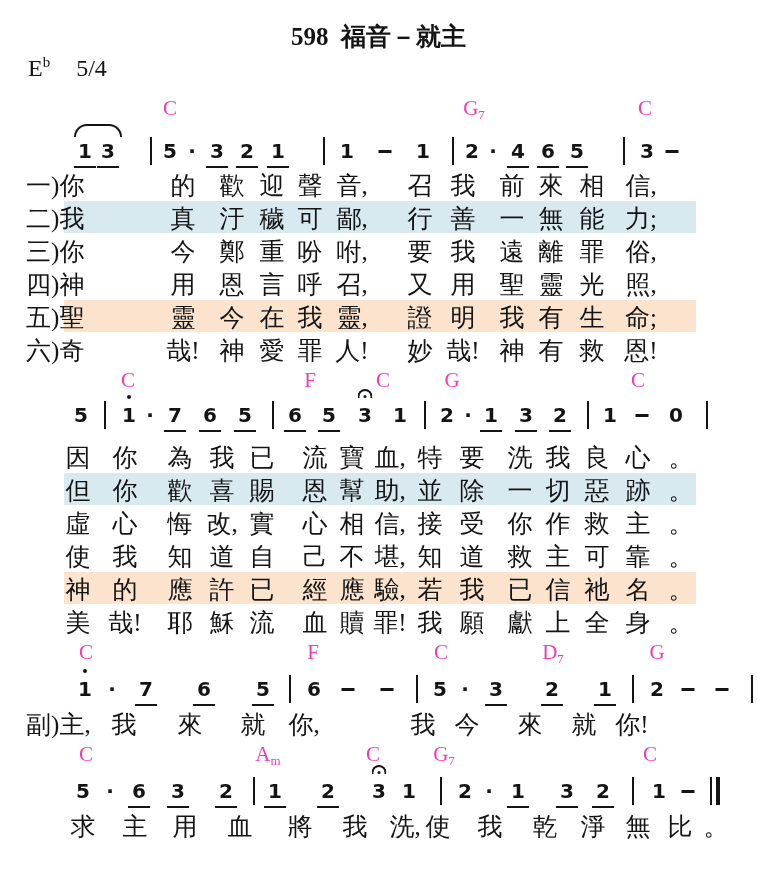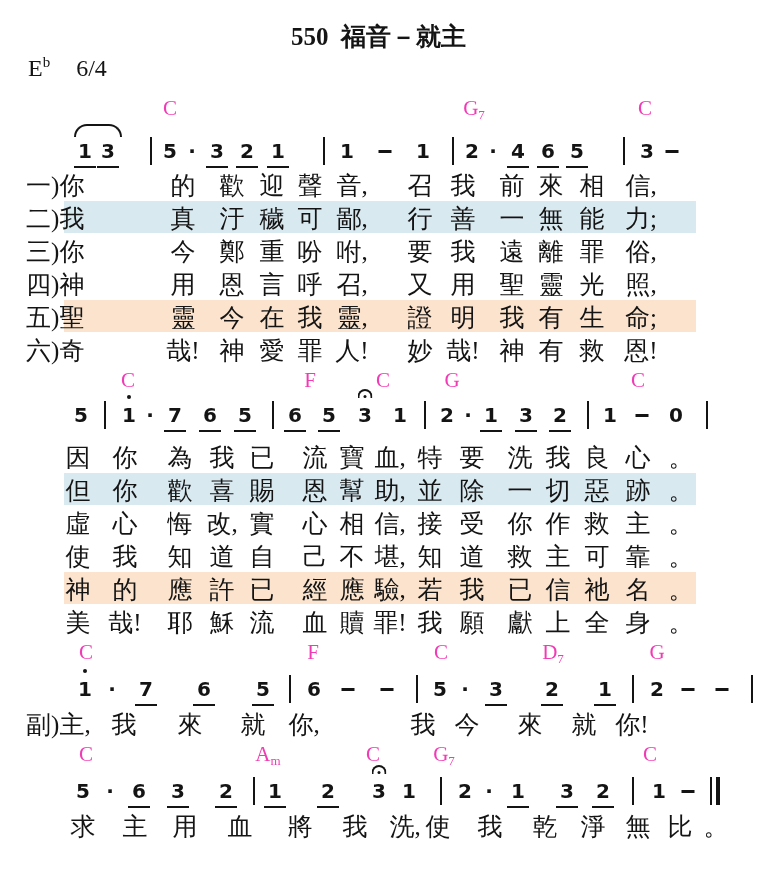--- a/index.html
+++ b/index.html
@@ -30,22 +30,22 @@
   .slur{position:absolute;height:13px;border:2px solid #141414;border-bottom:none;
      border-radius:100px 100px 0 0;box-sizing:border-box;}
   .syll{position:absolute;font-size:25px;transform:translateX(-50%);white-space:nowrap;line-height:30px;}
   .vlabel{position:absolute;font-size:25px;white-space:nowrap;line-height:30px;}
   .hl{position:absolute;}
 </style>
 </head>
 <body>
 
 <div class="canvas" id="score">
-  <div class="title">550  福音－就主</div>
-  <div class="keysig"><span>E</span><sup>b</sup><span class="meter">6/4</span></div>
+  <div class="title">598  福音－就主</div>
+  <div class="keysig"><span>E</span><sup>b</sup><span class="meter">5/4</span></div>
 <div class="hl" style="left: 64px; top: 201px; width: 632px; height: 32px; background: rgb(217, 233, 240);"></div>
     <div class="hl" style="left: 64px; top: 300px; width: 632px; height: 32px; background: rgb(251, 227, 205);"></div>
     <div class="hl" style="left: 64px; top: 473px; width: 632px; height: 32px; background: rgb(217, 233, 240);"></div>
     <div class="hl" style="left: 64px; top: 572px; width: 632px; height: 32px; background: rgb(251, 227, 205);"></div>
     <div class="chord" style="left: 170px; top: 96px; color: rgb(242, 58, 181);">C</div>
     <div class="chord" style="left: 474px; top: 96px; color: rgb(242, 58, 181);">G<sub>7</sub></div>
     <div class="chord" style="left: 645px; top: 96px; color: rgb(242, 58, 181);">C</div>
     <div class="chord" style="left: 128px; top: 368px; color: rgb(242, 58, 181);">C</div>
     <div class="chord" style="left: 310px; top: 368px; color: rgb(242, 58, 181);">F</div>
     <div class="chord" style="left: 383px; top: 368px; color: rgb(242, 58, 181);">C</div>

